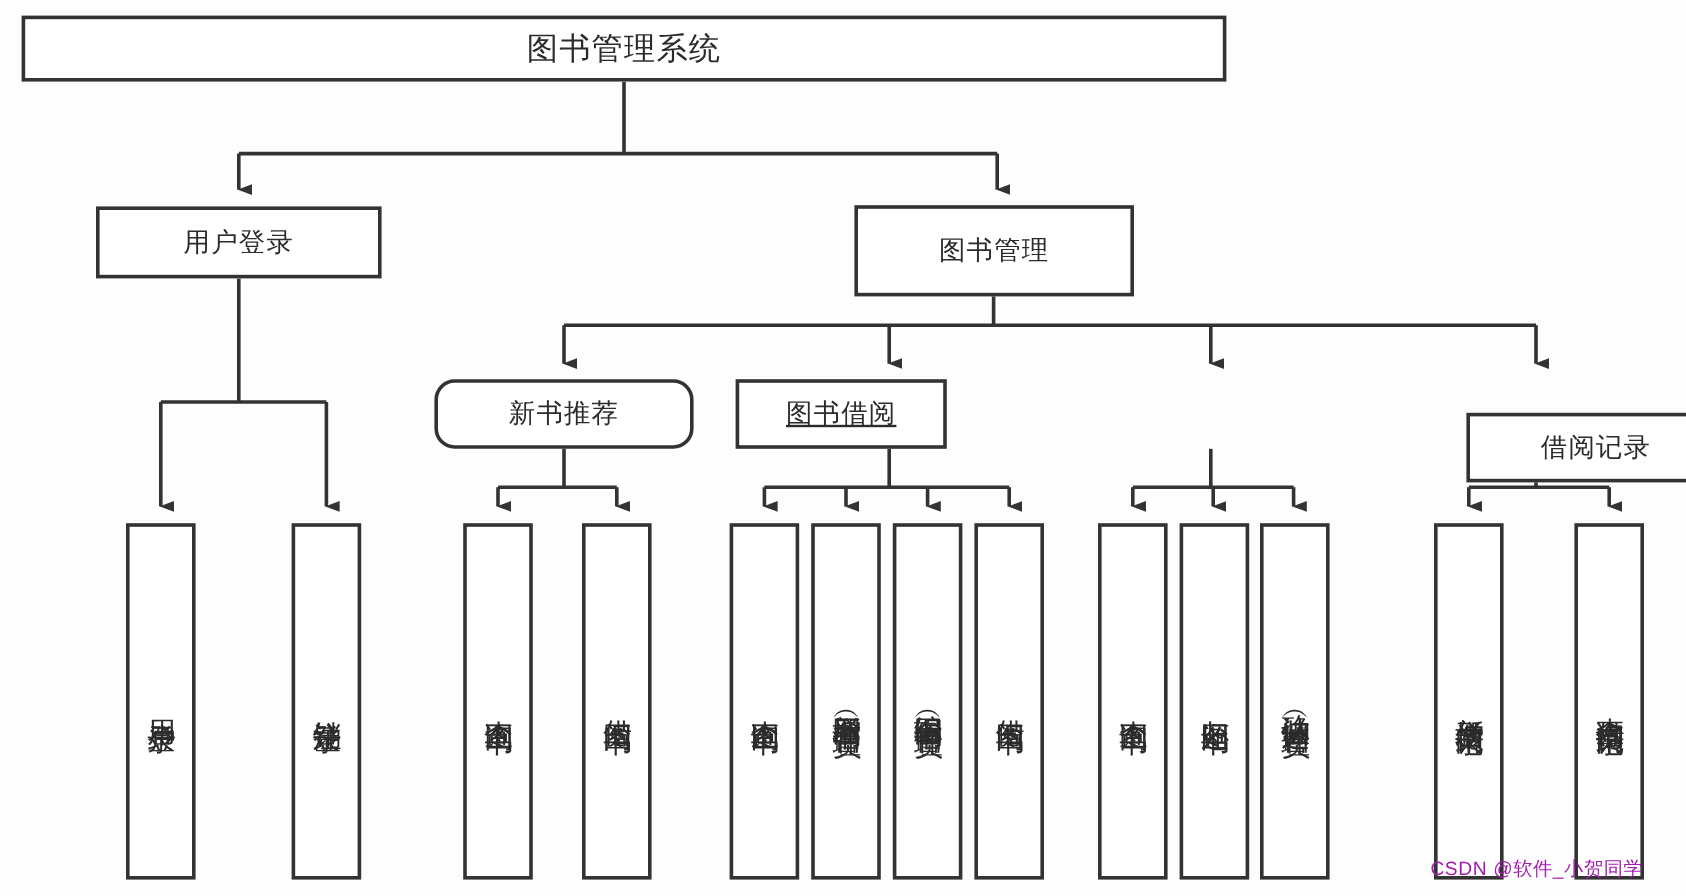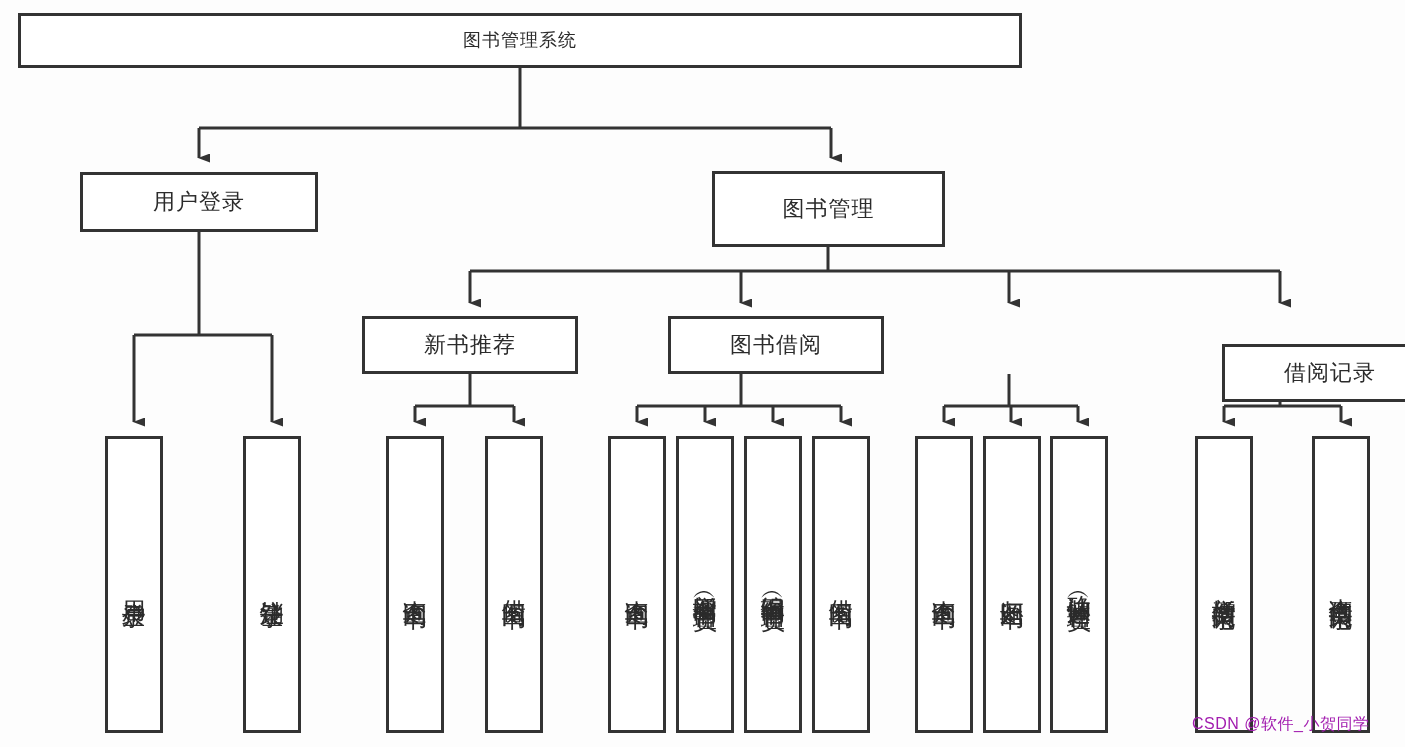--- a/index.html
+++ b/index.html
@@ -22,21 +22,21 @@
     color:#2b2b2b;
   }
   .node .lbl{
     display:block;
     text-align:center;
     line-height:1.18;
     white-space:nowrap;
   }
   
   .h-node .lbl{font-size:22px;letter-spacing:1px;}
-  .h-node.root .lbl{font-size:18px;}
+  .h-node.root .lbl{font-size:26px;}
   
   .v-node{border-width:3px;}
   .v-node .lbl{
     writing-mode:vertical-rl;
     text-orientation:upright;
     font-size:24px;
     line-height:1.06;
     letter-spacing:2px;
     max-height:270px;
   }
@@ -107,24 +107,24 @@
     <span class="lbl">图书管理系统</span>
   </div>
 
   <div class="node h-node" style="left:80px;top:172px;width:238px;height:60px;">
     <span class="lbl">用户登录</span>
   </div>
   <div class="node h-node" style="left:712px;top:171px;width:233px;height:76px;">
     <span class="lbl">图书管理</span>
   </div>
 
-  <div class="node h-node" style="left:362px;top:316px;width:216px;height:58px;">
+  <div class="node h-node" style="left:362px;top:316px;width:216px;height:58px;border-radius:17px;">
     <span class="lbl">新书推荐</span>
   </div>
-  <div class="node h-node" style="left:668px;top:316px;width:216px;height:58px;">
+  <div class="node h-node" style="left:613px;top:316px;width:176px;height:58px;text-decoration:underline;">
     <span class="lbl">图书借阅</span>
   </div>
   <div class="node h-node" style="left:1222px;top:316px;width:216px;height:58px;margin-top:28px;">
     <span class="lbl">借阅记录</span>
   </div>
 
   <div class="node v-node" style="left:105px;top:436px;width:58px;height:297px;">
     <span class="lbl">用户登录</span>
   </div>
   <div class="node v-node" style="left:243px;top:436px;width:58px;height:297px;">

